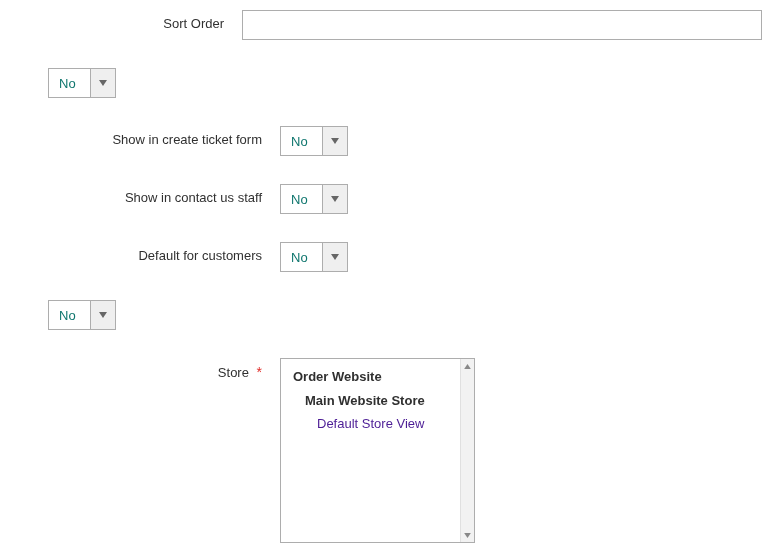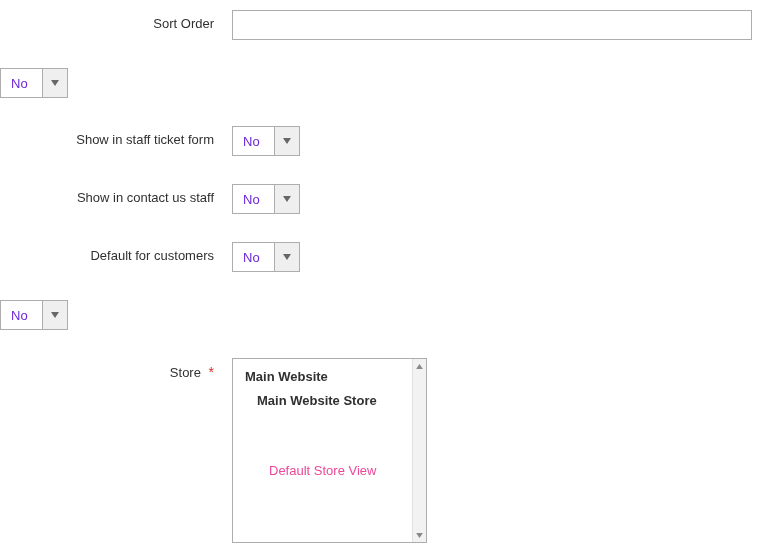--- a/index.html
+++ b/index.html
@@ -7,20 +7,21 @@
       font-family: 'Helvetica Neue', Arial, sans-serif;
       font-size: 13px;
       color: #333;
       background: #fff;
       padding: 10px 0;
     }
     .form-row {
       display: flex;
       align-items: flex-start;
       margin-bottom: 28px;
+      padding-left: 48px;
     }
     .label-col {
       width: 232px;
       text-align: right;
       padding-right: 18px;
       padding-top: 6px;
       color: #303030;
       font-size: 13px;
     }
     .label-col .required {
@@ -46,21 +47,21 @@
       border: 1px solid #adadad;
       background: #fff;
       height: 30px;
     }
     .select-value {
       display: flex;
       align-items: center;
       padding: 0 10px;
       min-width: 42px;
       font-size: 13px;
-      color: #6d28d9;
+      color: #0f766e;
       border-right: 1px solid #adadad;
     }
     .select-btn {
       width: 24px;
       display: flex;
       align-items: center;
       justify-content: center;
       background: #efefef;
       cursor: pointer;
     }
@@ -79,21 +80,21 @@
     .ms-opt {
       padding: 2px 6px;
       font-size: 13px;
       line-height: 1.5;
       color: #303030;
       cursor: pointer;
       white-space: nowrap;
     }
     .ms-opt.l0 { font-weight: 700; padding-left: 10px; }
     .ms-opt.l1 { font-weight: 700; padding-left: 22px; }
-    .ms-opt.l2 { font-weight: 400; padding-left: 34px; color: #ec4899; margin-top: 47px; }
+    .ms-opt.l2 { font-weight: 400; padding-left: 34px; color: #4c1d95; }
     .scrollbar {
       position: absolute;
       right: 0; top: 0; bottom: 0;
       width: 14px;
       background: #f2f2f2;
       border-left: 1px solid #e0e0e0;
       display: flex;
       flex-direction: column;
       justify-content: space-between;
       align-items: center;
@@ -121,21 +122,21 @@
       <div class="select-btn">
         <svg viewBox="0 0 8 6">
             <polygon points="0,0 8,0 4,6" fill="#666"></polygon>
           </svg>
       </div>
     </div>
   </div>
 </div>
 
 <div class="form-row">
-  <div class="label-col">Show in staff ticket form</div>
+  <div class="label-col">Show in create ticket form</div>
   <div class="input-col">
     <div class="select-wrap">
       <div class="select-value">No</div>
       <div class="select-btn">
         <svg viewBox="0 0 8 6">
             <polygon points="0,0 8,0 4,6" fill="#666"></polygon>
           </svg>
       </div>
     </div>
   </div>
@@ -183,21 +184,21 @@
 </div>
 
 <div class="form-row">
   <div class="label-col">
     <span>Store</span>
     <span class="required">*</span>
   </div>
   <div class="input-col">
     <div class="multiselect">
       <div class="multiselect-inner" id="stores-options">
-          <div class="ms-opt l0">Main Website</div>
+          <div class="ms-opt l0">Order Website</div>
           <div class="ms-opt l1">Main Website Store</div>
           <div class="ms-opt l2">Default Store View</div>
         </div>
       <div class="scrollbar">
         <div class="scroll-arrow">
           <svg viewBox="0 0 8 6">
               <polygon points="4,0 8,6 0,6" fill="#888"></polygon>
             </svg>
         </div>
         <div class="scroll-arrow">

